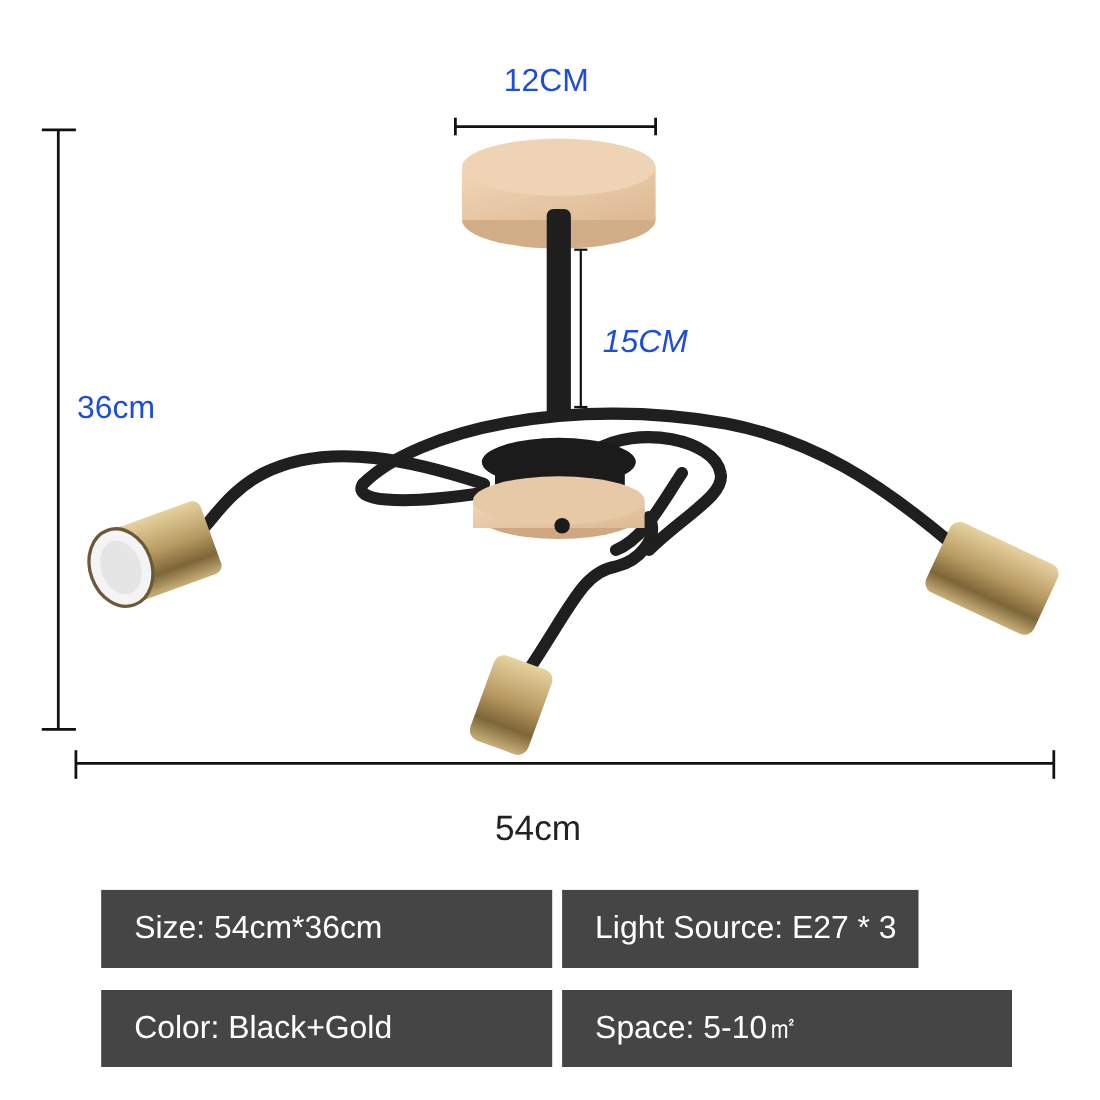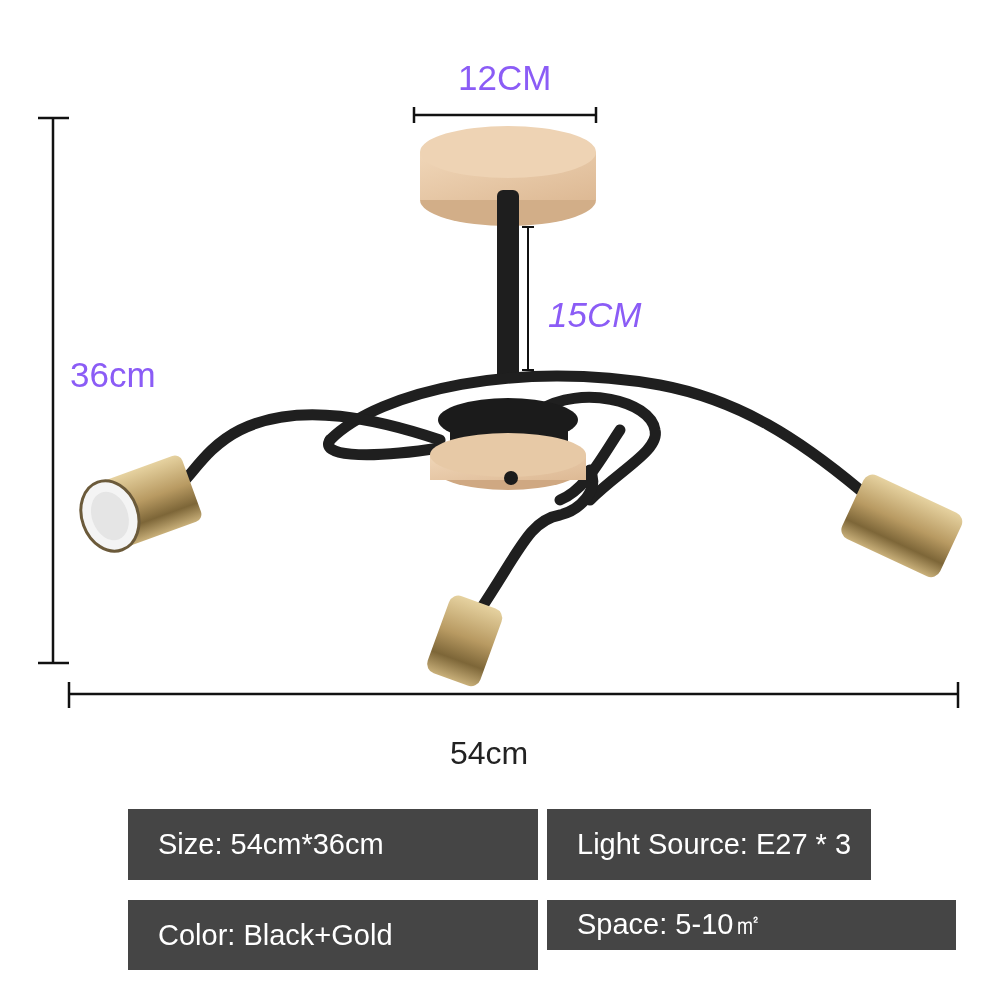--- a/index.html
+++ b/index.html
@@ -1,22 +1,22 @@
 <!DOCTYPE html>
 <html><head>
 <meta charset="utf-8">
 <style>
   html, body { margin: 0; padding: 0; background: #ffffff; }
   body { width: 1000px; height: 1000px; position: relative; overflow: hidden;
          font-family: "Liberation Sans", sans-serif; }
-  .dim-label { position: absolute; color: #8b5cf6; font-size: 35px; line-height: 1; }
+  .dim-label { position: absolute; color: #1d4ed8; font-size: 29px; line-height: 1; }
   #illustration { position: absolute; left: 0; top: 0; }
   .spec-box { position: absolute; background: #454545; color: #ffffff;
               font-size: 29px; display: flex; align-items: center;
-              box-sizing: border-box; padding-left: 30px; margin-left: 36px; }
+              box-sizing: border-box; padding-left: 30px; }
 </style>
 </head>
 <body>
 
 <svg id="illustration" width="1000" height="1000" viewBox="0 0 1000 1000">
   <defs>
     <linearGradient id="gold" x1="0" y1="0" x2="0" y2="1">
       <stop offset="0" stop-color="#e6d2a0"></stop>
       <stop offset="0.45" stop-color="#b89a62"></stop>
       <stop offset="0.75" stop-color="#7d6638"></stop>
@@ -99,15 +99,15 @@
 
 <div class="spec-box" style="left:92px; top:809px; width:410px; height:71px;">
   <span>Size: 54cm*36cm</span>
 </div>
 <div class="spec-box" style="left:511px; top:809px; width:324px; height:71px;">
   <span>Light Source: E27 * 3</span>
 </div>
 <div class="spec-box" style="left:92px; top:900px; width:410px; height:70px;">
   <span>Color: Black+Gold</span>
 </div>
-<div class="spec-box" style="left:511px; top:900px; width:409px; height:50px;">
+<div class="spec-box" style="left:511px; top:900px; width:409px; height:70px;">
   <span>Space: 5-10㎡</span>
 </div>
 
 </body></html>

